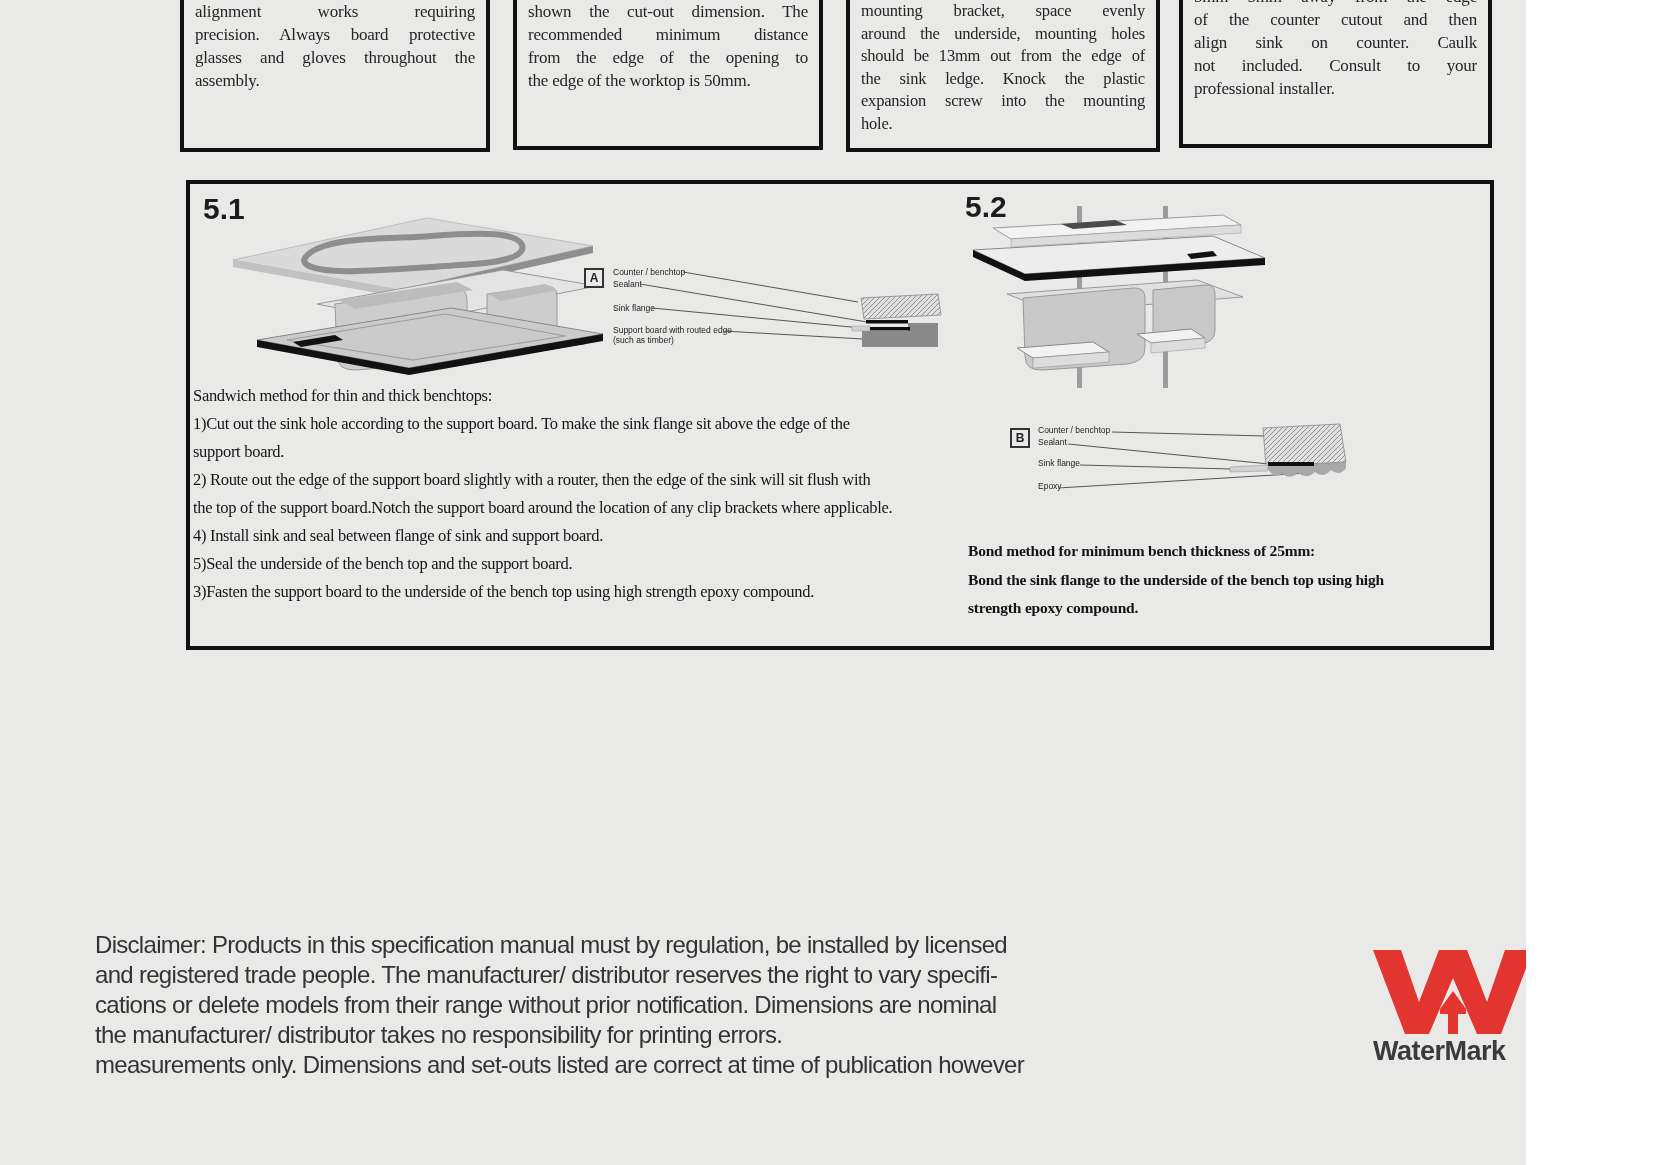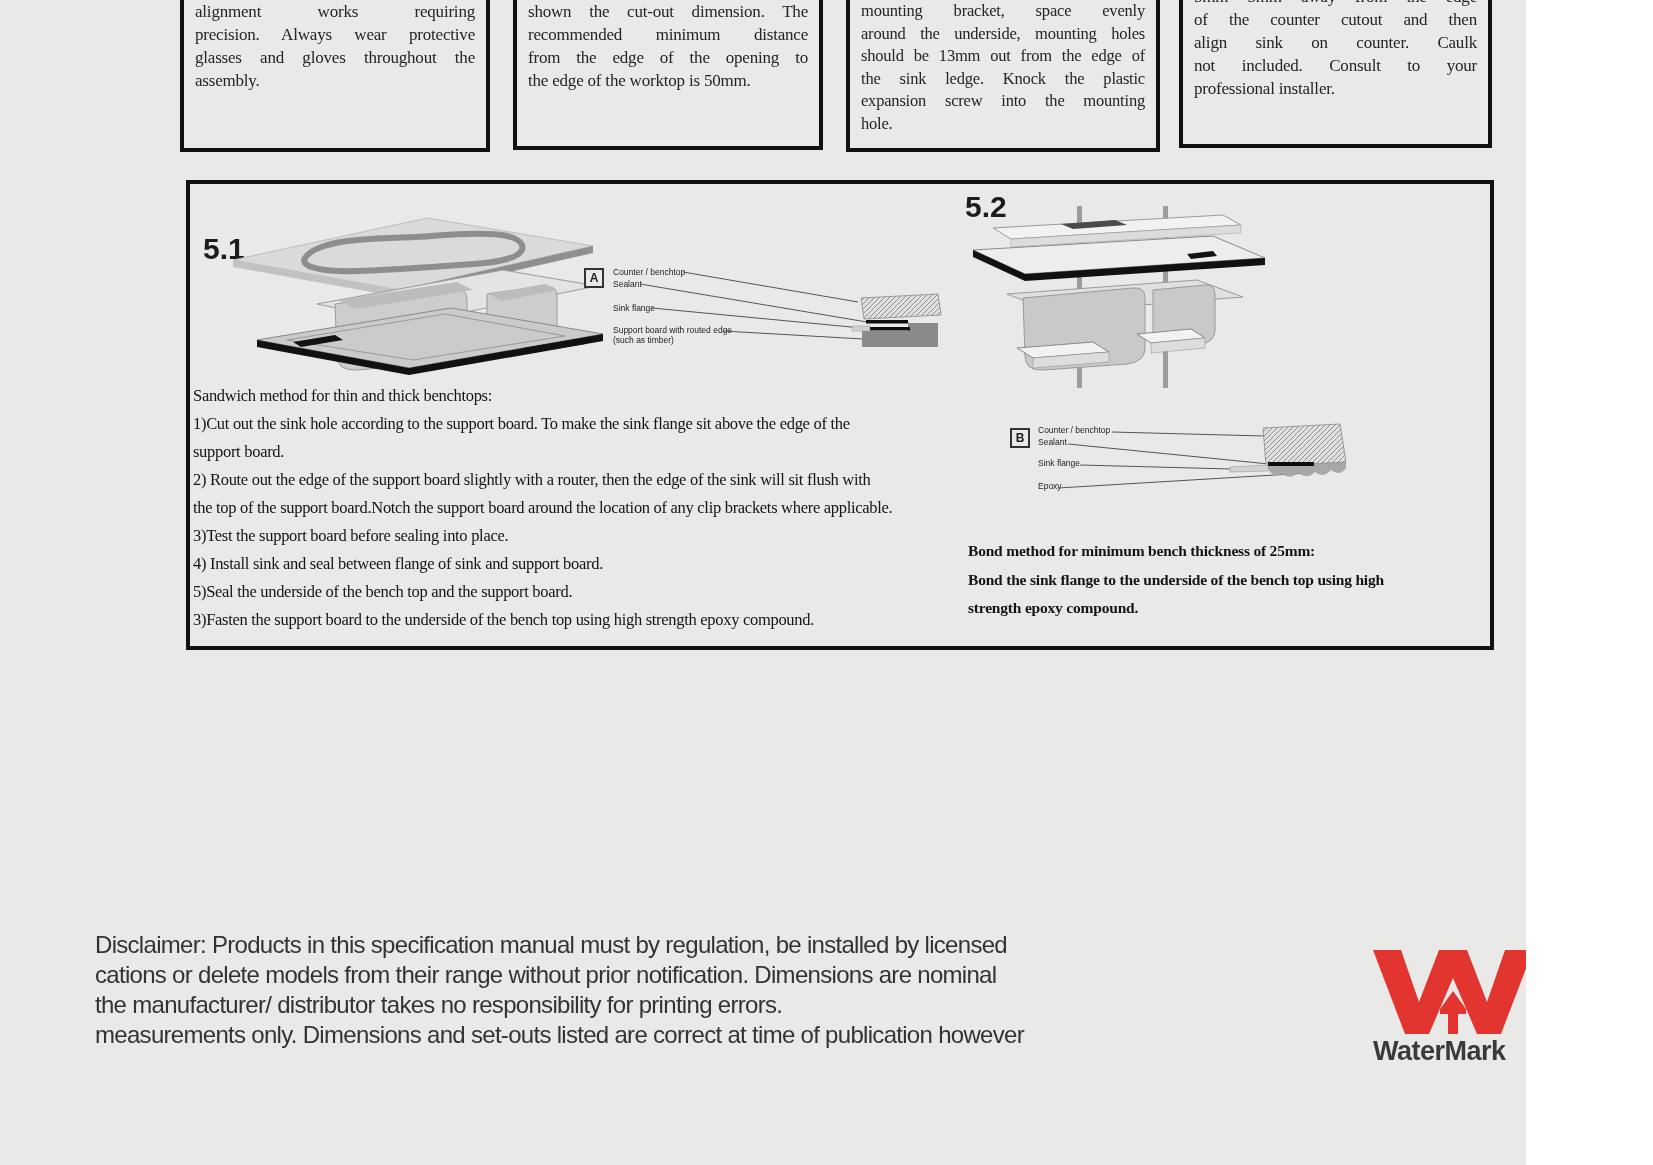--- a/index.html
+++ b/index.html
@@ -99,21 +99,21 @@
   }
 </style>
 </head>
 <body>
 
 <div id="page">
 
   <div id="box1" class="topbox" style="left:180px;width:310px;height:236px;">
     <div class="boxtext" style="padding-top:80px;">
         <div>alignment works requiring</div>
-        <div>precision. Always wear protective</div>
+        <div>precision. Always board protective</div>
         <div>glasses and gloves throughout the</div>
         <div>assembly.</div>
       </div>
   </div>
   <div id="box2" class="topbox" style="left:513px;width:310px;height:234px;">
     <div class="boxtext" style="padding-top:80px;">
         <div>shown the cut-out dimension. The</div>
         <div>recommended minimum distance</div>
         <div>from the edge of the opening to</div>
         <div>the edge of the worktop is 50mm.</div>
@@ -134,21 +134,21 @@
         <div>5mm 5mm away from the edge</div>
         <div>of the counter cutout and then</div>
         <div>align sink on counter. Caulk</div>
         <div>not included. Consult to your</div>
         <div>professional installer.</div>
       </div>
   </div>
 
   <div id="mainbox"></div>
 
-  <div class="secnum" style="left:203px;top:192px;margin-top:40px;">5.1</div>
+  <div class="secnum" style="left:203px;top:192px;">5.1</div>
   <div class="secnum" style="left:965px;top:190px;">5.2</div>
 
   <svg class="dsvg" style="left:205px;top:208px;" width="400" height="168" viewBox="0 0 400 168">
 
     <polygon points="28,52 222,10 388,38 194,82" fill="#dadada" stroke="#b2b2b2" stroke-width="0.8"></polygon>
     <polygon points="28,52 194,82 194,89 28,59" fill="#c2c2c2"></polygon>
     <polygon points="194,82 388,38 388,45 194,89" fill="#8f8f8f"></polygon>
     <path d="M 100,50 C 106,40 128,34 152,32 C 186,29 206,30 226,28 C 252,26 284,24 302,28 C 318,32 322,40 312,47 C 298,55 268,56 240,58 C 210,60 182,62 152,63 C 122,64 94,60 100,50 Z" fill="none" stroke="#8e8e8e" stroke-width="6"></path>
 
     <polygon points="112,96 298,62 392,78 206,115" fill="#e4e4e4" stroke="#9a9a9a" stroke-width="1"></polygon>
@@ -189,21 +189,20 @@
     <rect x="286" y="58" width="42" height="3.5" fill="#0d0d0d"></rect>
     <rect x="290" y="65" width="40" height="3.5" fill="#0d0d0d"></rect>
   </svg>
 
   <div class="bodylines" style="left:193px;top:382px;">
       <div>Sandwich method for thin and thick benchtops:</div>
       <div>1)Cut out the sink hole according to the support board. To make the sink flange sit above the edge of the</div>
       <div>support board.</div>
       <div>2) Route out the edge of the support board slightly with a router, then the edge of the sink will sit flush with</div>
       <div>the top of the support board.Notch the support board around the location of any clip brackets where applicable.</div>
-      <div>3)Test the support board before sealing into place.</div>
       <div>4) Install sink and seal between flange of sink and support board.</div>
       <div>5)Seal the underside of the bench top and the support board.</div>
       <div>3)Fasten the support board to the underside of the bench top using high strength epoxy compound.</div>
     </div>
 
   <svg class="dsvg" style="left:965px;top:198px;" width="310" height="195" viewBox="0 0 310 195">
     <rect x="112" y="8" width="5" height="182" fill="#9c9c9c"></rect>
     <rect x="198" y="8" width="5" height="182" fill="#9c9c9c"></rect>
 
     <polygon points="28,30 258,17 276,27 46,41" fill="#f2f2f2" stroke="#999" stroke-width="1"></polygon>
@@ -249,20 +248,21 @@
   </svg>
 
   <div class="bodylines" id="bondtext" style="left:968px;top:537px;">
       <div>Bond method for minimum bench thickness of 25mm:</div>
       <div>Bond the sink flange to the underside of the bench top using high</div>
       <div>strength epoxy compound.</div>
     </div>
 
   <div id="disclaimer">
       <div>Disclaimer: Products in this specification manual must by regulation, be installed by licensed</div>
+      <div>and registered trade people. The manufacturer/ distributor reserves the right to vary specifi-</div>
       <div>cations or delete models from their range without prior notification. Dimensions are nominal</div>
       <div>the manufacturer/ distributor takes no responsibility for printing errors.</div>
       <div>measurements only. Dimensions and set-outs listed are correct at time of publication however</div>
     </div>
 
   <svg class="dsvg" style="left:1373px;top:948px;" width="160" height="86" viewBox="0 0 160 86">
     <path d="M0,2 L28,2 L46,54 L66,2 L94,2 L114,54 L132,2 L160,2 L128,86 L104,86 L80,30 L56,86 L32,86 Z" fill="#e23530"></path>
     <path d="M80,43 L93,61 L93,66 L85,66 L85,86 L75,86 L75,66 L67,66 L67,61 Z" fill="#e23530"></path>
   </svg>
   <div id="wm-text">WaterMark</div>

